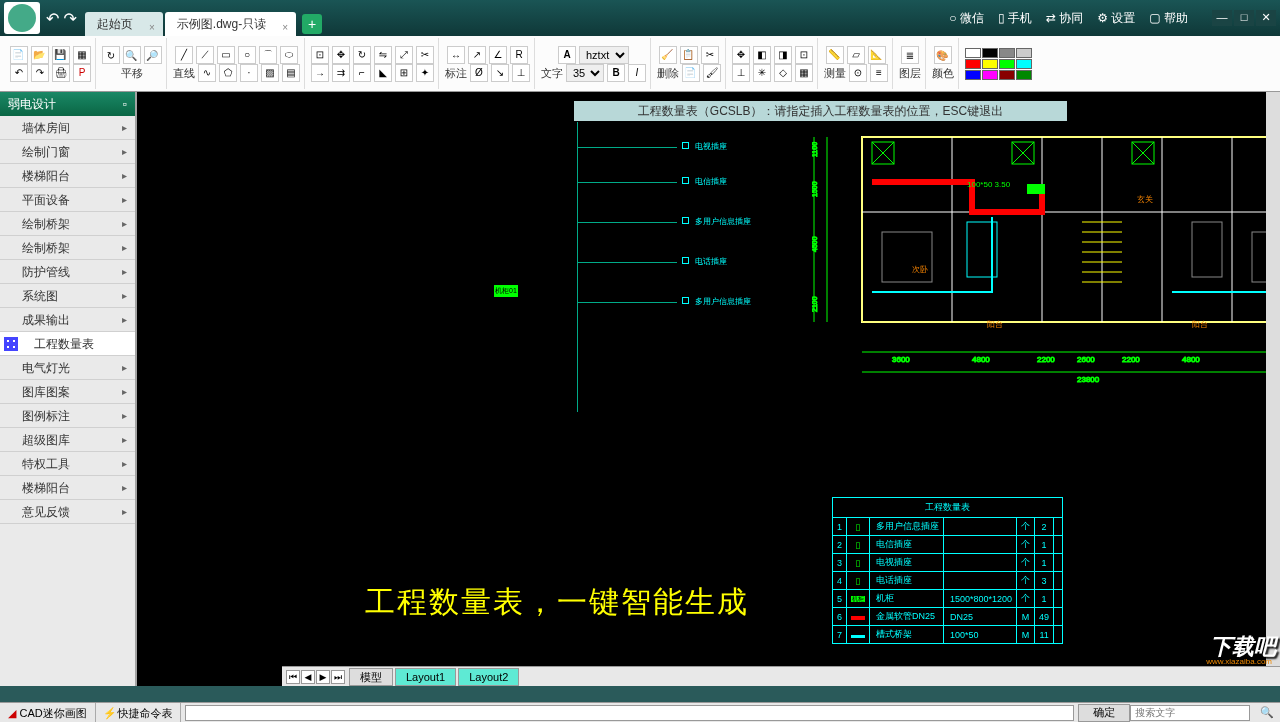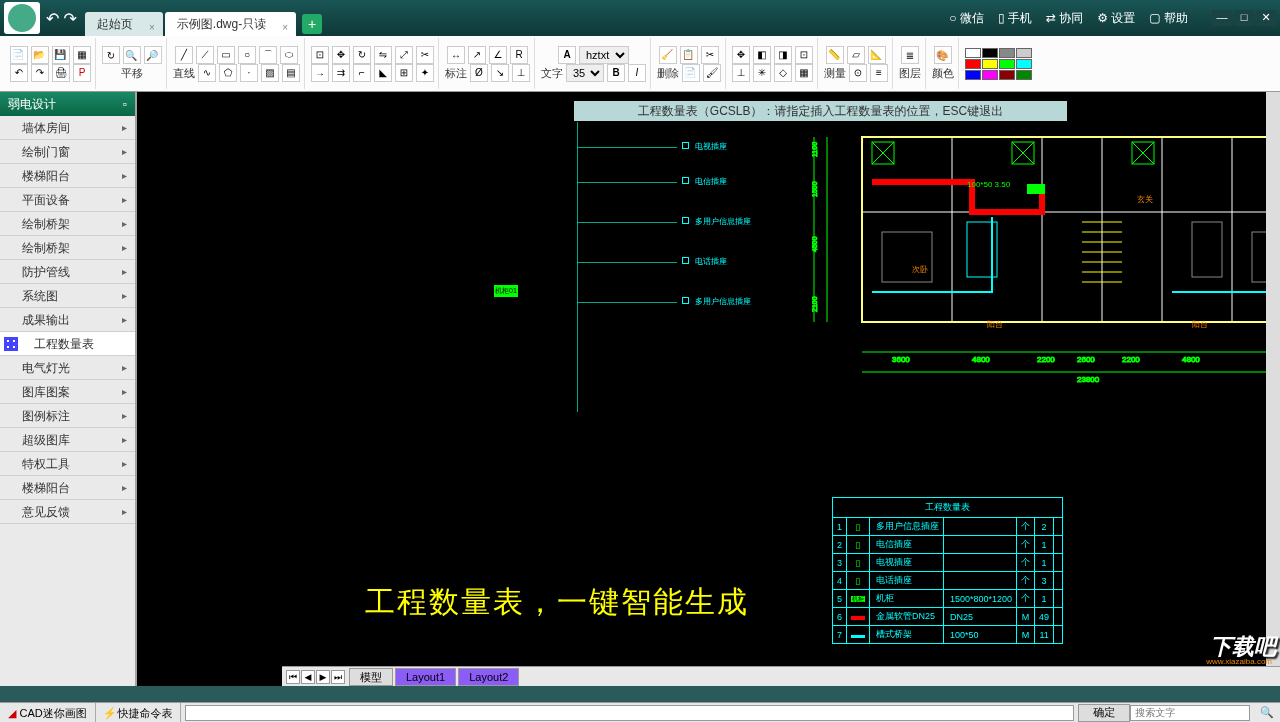--- a/index.html
+++ b/index.html
@@ -40,21 +40,21 @@
 .device-box { position: absolute; left: 357px; top: 193px; width: 24px; height: 12px; background: #0f0; color: #000; font-size: 7px; text-align: center; line-height: 12px; }
 .floorplan { position: absolute; left: 675px; top: 20px; width: 560px; height: 360px; }
 .overlay-text { position: absolute; left: 228px; top: 490px; color: #ff0; font-size: 30px; font-weight: 400; letter-spacing: 2px; }
 .schedule { position: absolute; left: 695px; top: 405px; border-collapse: collapse; font-size: 9px; color: #0ff; }
 .schedule th, .schedule td { border: 1px solid #0ff; padding: 2px 4px; text-align: center; height: 17px; }
 .schedule .title-row td { text-align: center; padding: 3px; }
 .schedule td.left { text-align: left; padding-left: 6px; }
 .layout-tabs { position: absolute; bottom: 0; left: 145px; right: 0; height: 20px; background: #e8e8e8; display: flex; align-items: center; font-size: 11px; border-top: 1px solid #999; }
 .layout-nav { display: flex; gap: 1px; padding: 0 4px; }
 .layout-nav span { width: 14px; height: 14px; border: 1px solid #999; text-align: center; line-height: 12px; font-size: 9px; background: #fff; }
-.layout-tab { padding: 0 10px; background: #8b5cf6; border: 1px solid #999; height: 18px; line-height: 16px; margin-right: 2px; }
+.layout-tab { padding: 0 10px; background: #5eead4; border: 1px solid #999; height: 18px; line-height: 16px; margin-right: 2px; }
 .layout-tab.active { background: #ddd; font-weight: normal; }
 .statusbar { height: 20px; background: #e8e8e8; display: flex; align-items: center; font-size: 11px; border-top: 1px solid #999; position: absolute; bottom: 0; left: 0; right: 0; }
 .status-item { padding: 0 8px; border-right: 1px solid #aaa; height: 100%; line-height: 20px; }
 .cmd-input { flex: 1; height: 16px; margin: 0 4px; background: #fff; border: 1px solid #999; color: #06c; font-size: 11px; padding: 0 4px; }
 .ok-btn { padding: 0 14px; background: #ddd; border: 1px solid #999; height: 18px; font-size: 11px; }
 .search-input { width: 120px; height: 16px; border: 1px solid #999; font-size: 10px; padding: 0 4px; color: #999; margin-left: auto; margin-right: 4px; }
 .watermark { position: absolute; right: 4px; bottom: 24px; color: #fff; font-size: 22px; font-weight: bold; font-style: italic; text-shadow: 2px 2px 2px #000; }
 .watermark-small { position: absolute; right: 8px; bottom: 20px; color: #e80; font-size: 8px; }
 .scrollbar-v { position: absolute; right: 0; top: 0; bottom: 20px; width: 14px; background: #ddd; }
 .icon-grid { width: 14px; height: 14px; background: linear-gradient(90deg, #44f 33%, transparent 33%, transparent 66%, #44f 66%), linear-gradient(#44f 33%, transparent 33%, transparent 66%, #44f 66%); background-size: 6px 6px; border: 1px solid #44f; }

